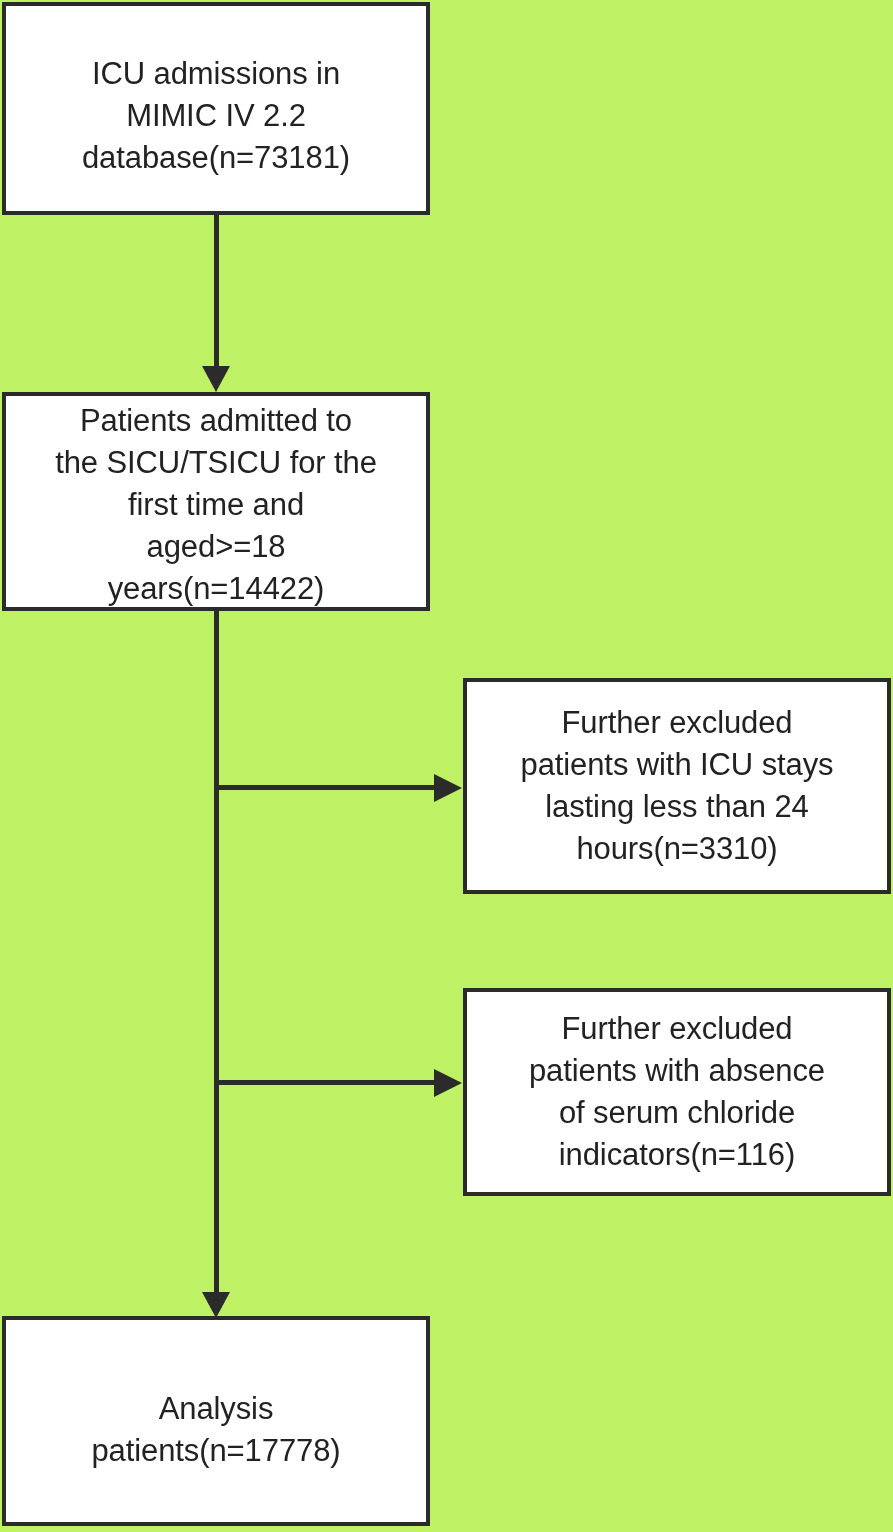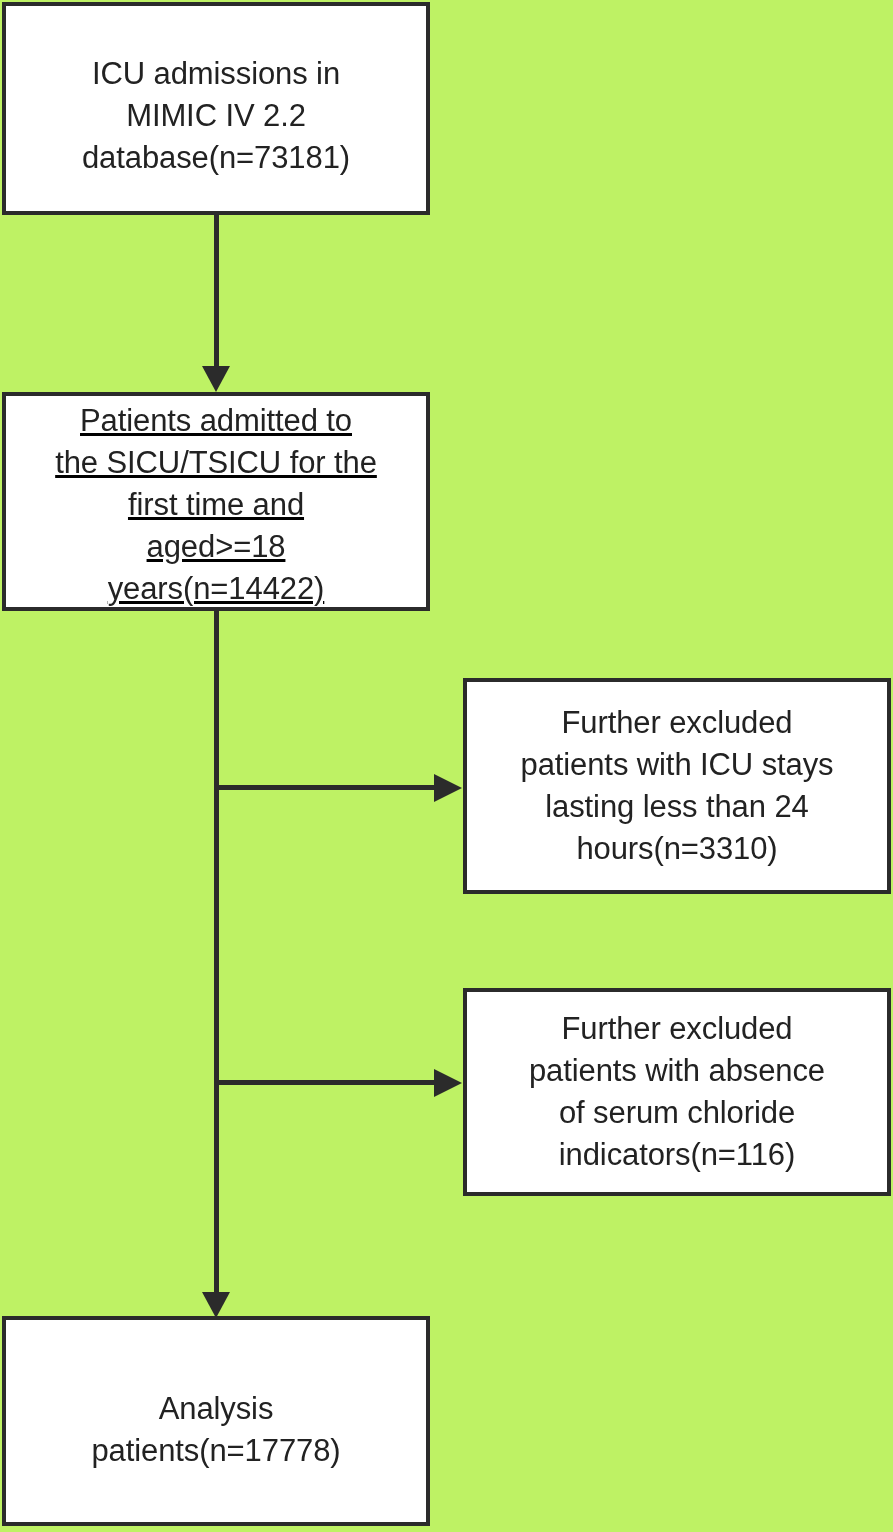--- a/index.html
+++ b/index.html
@@ -32,21 +32,21 @@
     line-height: 42px;
     color: #222222;
     text-align: center;
     white-space: pre-line;
     letter-spacing: -0.1px;
   }
   
   #node-source      { left: 2px;   top: 2px;    width: 428px; height: 213px; }
   #node-source .node-label { margin-top: 14px; }
 
-  #node-cohort      { left: 2px;   top: 392px;  width: 428px; height: 219px; text-decoration: underline; }
+  #node-cohort      { left: 2px;   top: 392px;  width: 428px; height: 219px; }
   #node-cohort .node-label { margin-top: 6px; }
 
   #node-exclusion-1 { left: 463px; top: 678px;  width: 428px; height: 216px; }
 
   #node-exclusion-2 { left: 463px; top: 988px;  width: 428px; height: 208px; }
 
   #node-analysis    { left: 2px;   top: 1316px; width: 428px; height: 210px; }
   #node-analysis .node-label { margin-top: 18px; }
 
   

